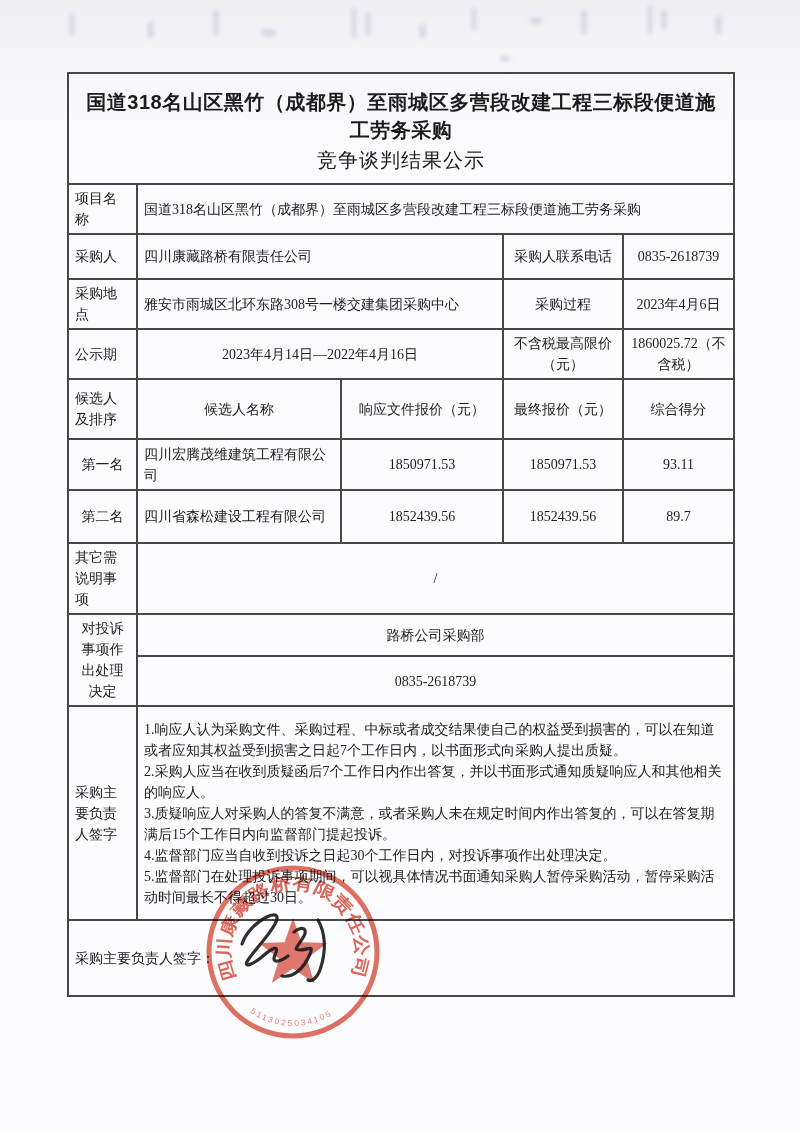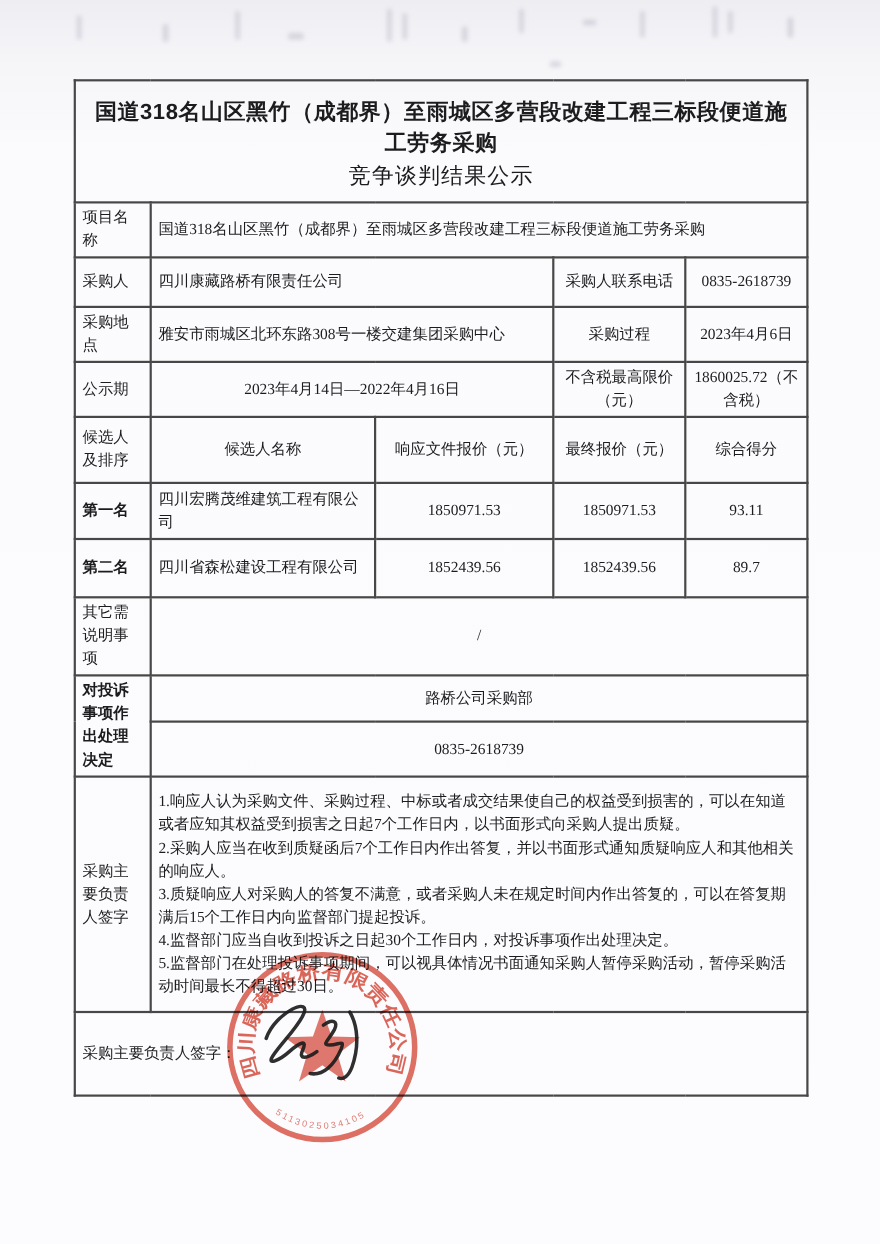--- a/index.html
+++ b/index.html
@@ -17,21 +17,21 @@
     border-collapse:collapse;table-layout:fixed;
     background:transparent;
   }
   table.doc td{
     border:2px solid #474747;
     font-size:14px;line-height:21px;
     padding:3px 6px;vertical-align:middle;
     word-break:break-all;
   }
   td.lbl{padding:3px 2px;text-align:left;border-radius:17px;}
-  td.lbl-c{padding:3px 2px;font-weight:bold;}
+  td.lbl-c{padding:3px 2px;text-align:center;}
   td.c{text-align:center;}
   td.l{text-align:left;}
   .title-cell{text-align:center;padding:12px 10px 8px 10px !important;}
   .title-main{
     font-family:"Liberation Sans","DejaVu Sans",sans-serif;
     font-weight:bold;font-size:20px;line-height:28px;letter-spacing:.5px;
   }
   .title-sub{
     font-family:"Liberation Sans","DejaVu Sans",sans-serif;
     font-weight:normal;font-size:20px;line-height:28px;margin-top:2px;letter-spacing:1px;

